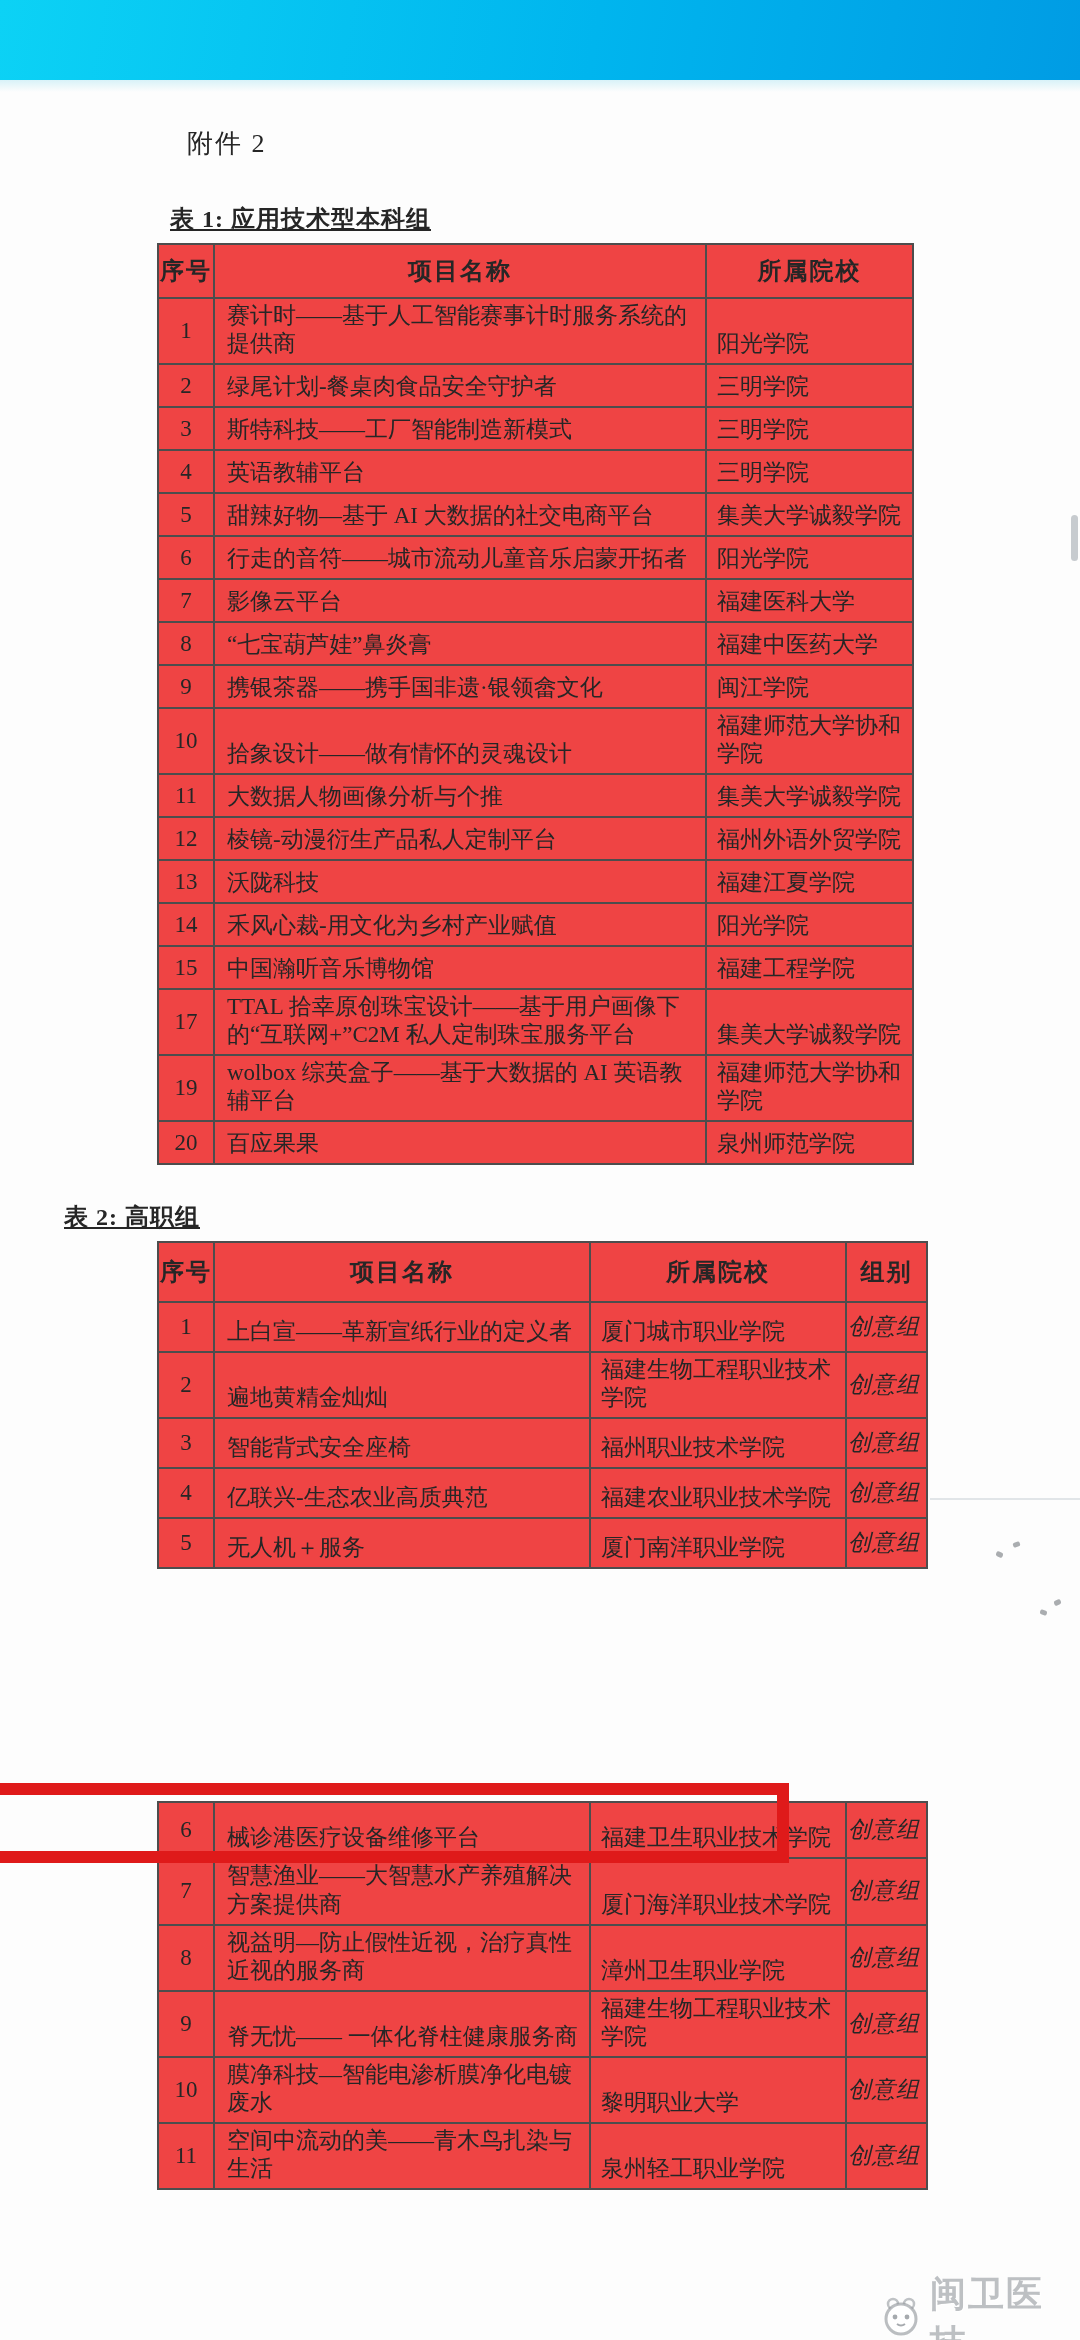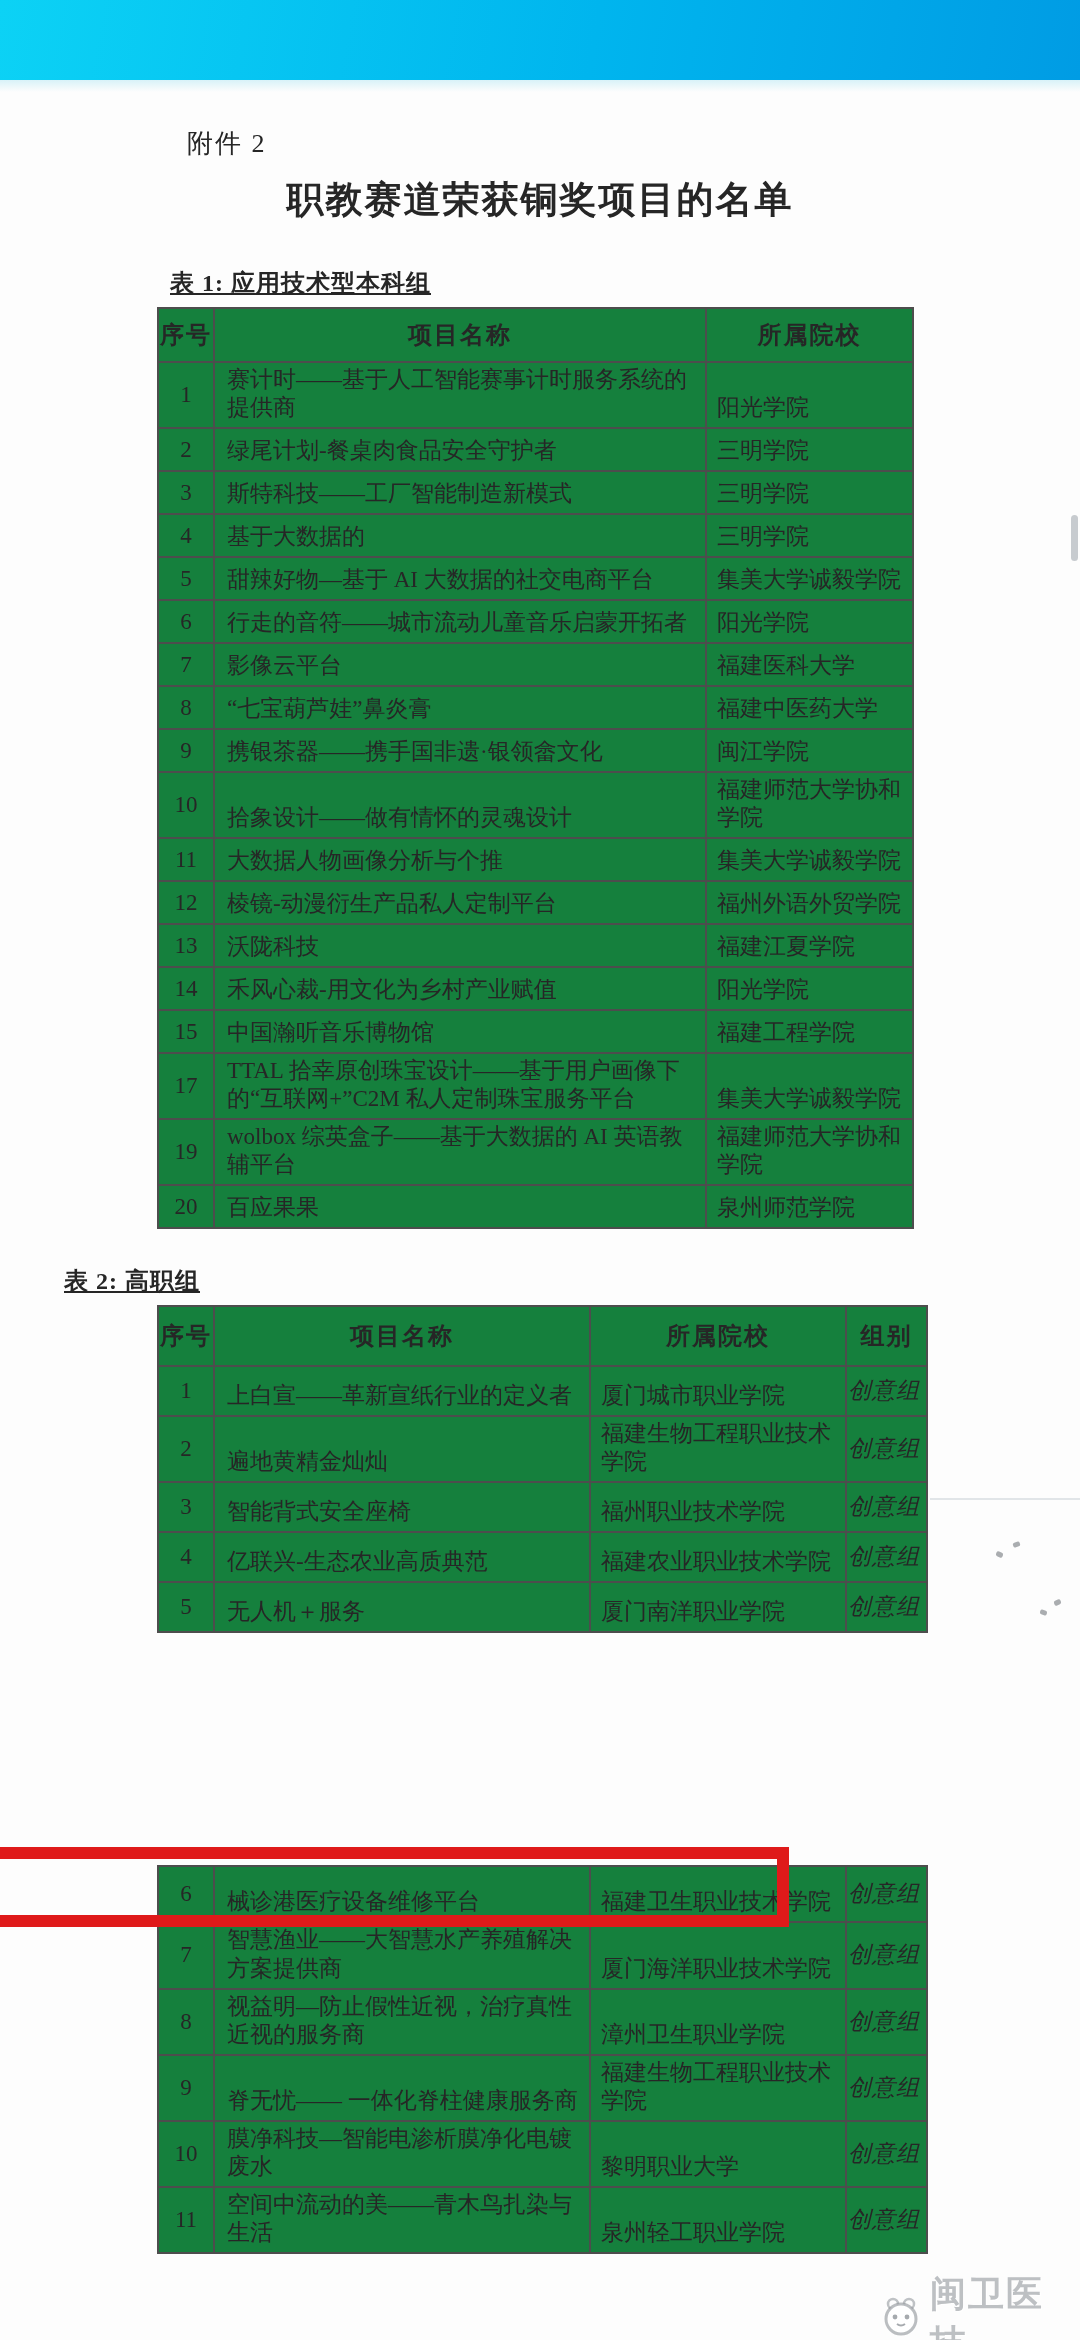--- a/index.html
+++ b/index.html
@@ -17,21 +17,21 @@
   .topbar-fade{
     position:absolute;top:80px;left:0;width:1080px;height:12px;
     background:linear-gradient(#d8f2f8,rgba(255,255,255,0));
   }
   
   .doc{position:absolute;top:80px;left:0;width:1080px;}
   .attachment{margin:46px 0 0 187px;font-size:26px;letter-spacing:2px;}
   .title{margin:14px 0 0 0;text-align:center;font-size:37px;font-weight:700;letter-spacing:2px;}
   .caption{margin:42px 0 8px 170px;font-size:24px;font-weight:600;letter-spacing:1px;text-decoration:underline;}
   .caption2{margin:36px 0 8px 64px;}
-  table{border-collapse:collapse;table-layout:fixed;background:#15803d;margin-left:157px;}
+  table{border-collapse:collapse;table-layout:fixed;background:#ef4444;margin-left:157px;}
   th,td{border:2px solid #4d4d4d;font-weight:400;overflow:hidden;}
   th{font-size:24px;font-weight:600;text-align:center;vertical-align:middle;letter-spacing:2px;}
   td{font-size:23px;line-height:1.22;}
   td.col-no{text-align:center;vertical-align:middle;}
   td.col-project{text-align:left;vertical-align:bottom;padding:3px 4px 5px 12px;}
   td.col-school{text-align:left;vertical-align:bottom;padding:3px 6px 5px 10px;border-radius:29px;}
   td.col-group{text-align:left;vertical-align:middle;letter-spacing:1px;font-style:italic;}
   
   .t1{width:755px;}
   .t1 th{height:50px;}
@@ -73,21 +73,20 @@
 </head>
 <body>
 
 <div class="topbar"></div>
 <div class="topbar-fade"></div>
 
 <div class="doc">
 
   <div class="attachment">附件 2</div>
 
-  <div class="title">职教赛道荣获铜奖项目的名单</div>
 
   <div class="caption">表 1: 应用技术型本科组</div>
 
   <table class="t1">
     <colgroup>
         <col class="w-no">
         <col class="w-project">
         <col class="w-school">
       </colgroup>
     <thead>
@@ -108,21 +107,21 @@
           <td class="col-project">绿尾计划-餐桌肉食品安全守护者</td>
           <td class="col-school">三明学院</td>
         </tr>
         <tr>
           <td class="col-no">3</td>
           <td class="col-project">斯特科技——工厂智能制造新模式</td>
           <td class="col-school">三明学院</td>
         </tr>
         <tr>
           <td class="col-no">4</td>
-          <td class="col-project">基于大数据的</td>
+          <td class="col-project">英语教辅平台</td>
           <td class="col-school">三明学院</td>
         </tr>
         <tr>
           <td class="col-no">5</td>
           <td class="col-project">甜辣好物—基于 AI 大数据的社交电商平台</td>
           <td class="col-school">集美大学诚毅学院</td>
         </tr>
         <tr>
           <td class="col-no">6</td>
           <td class="col-project">行走的音符——城市流动儿童音乐启蒙开拓者</td>

